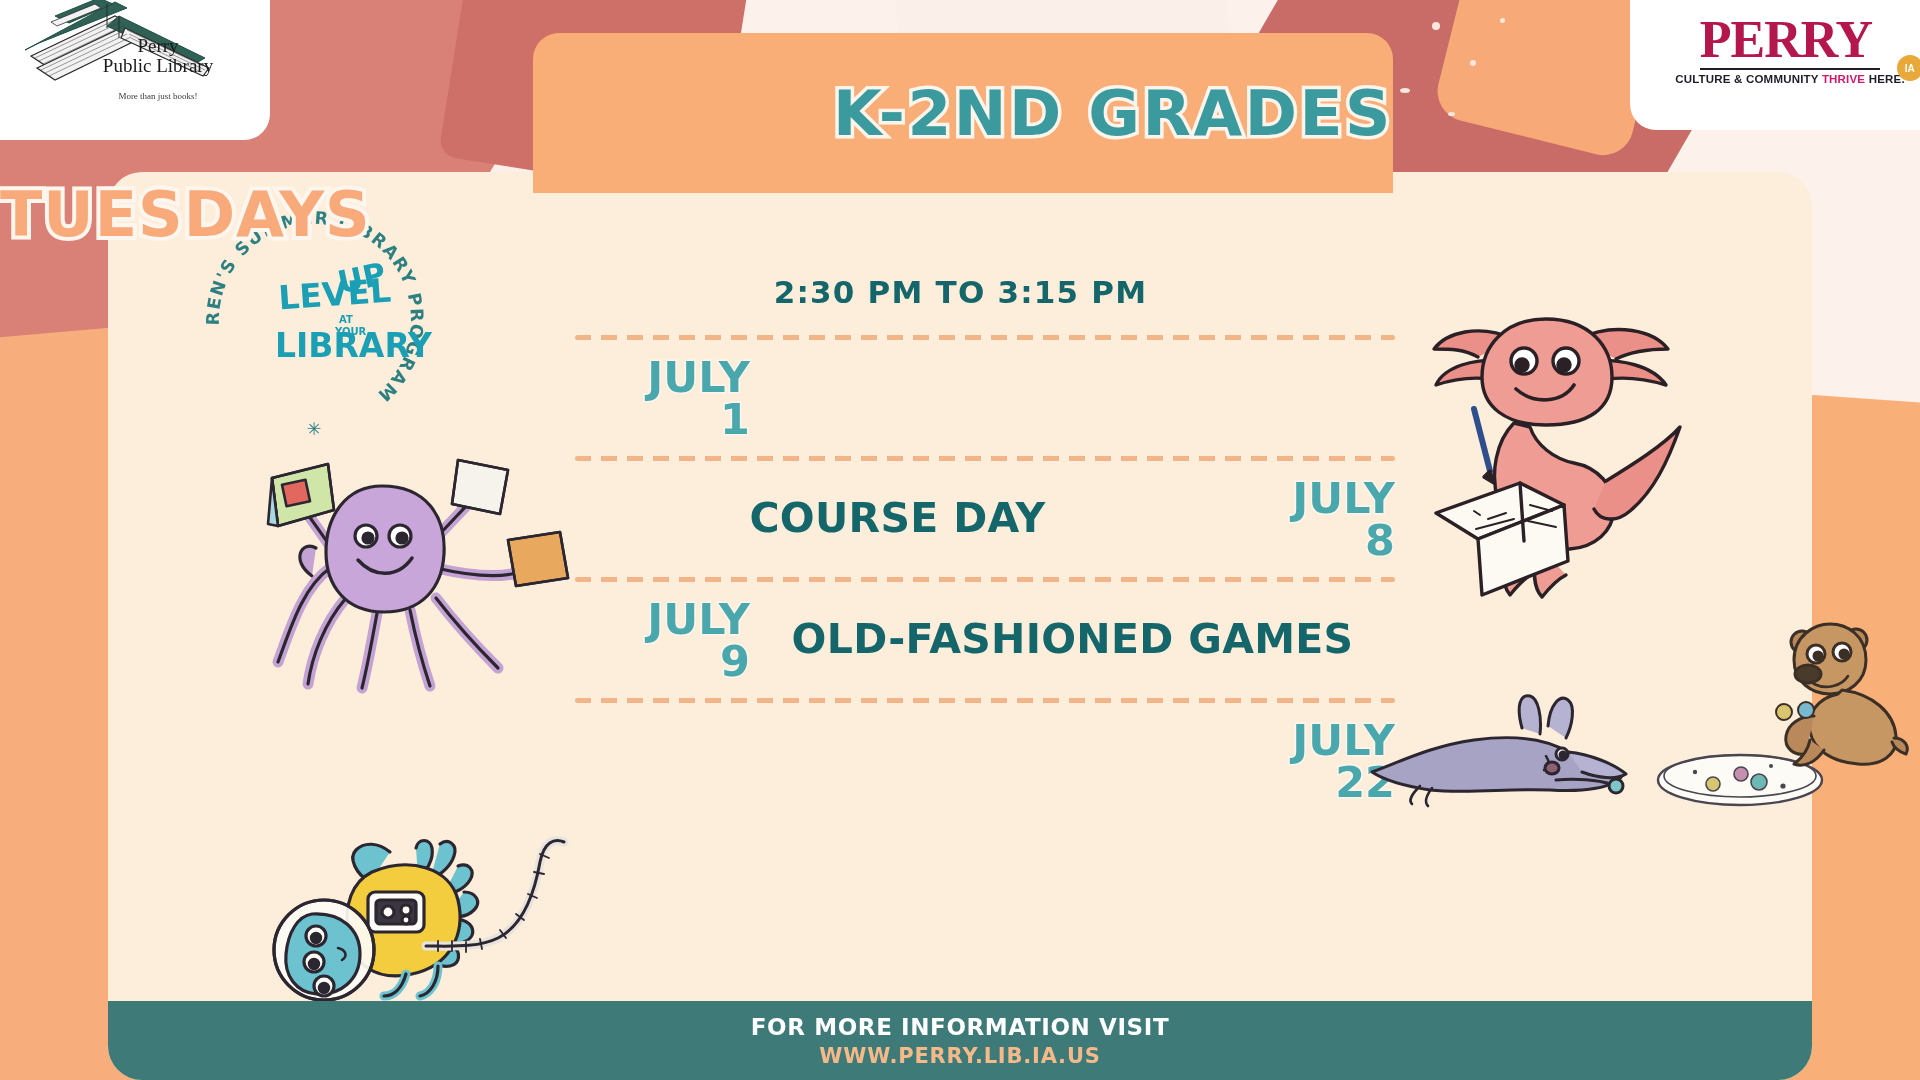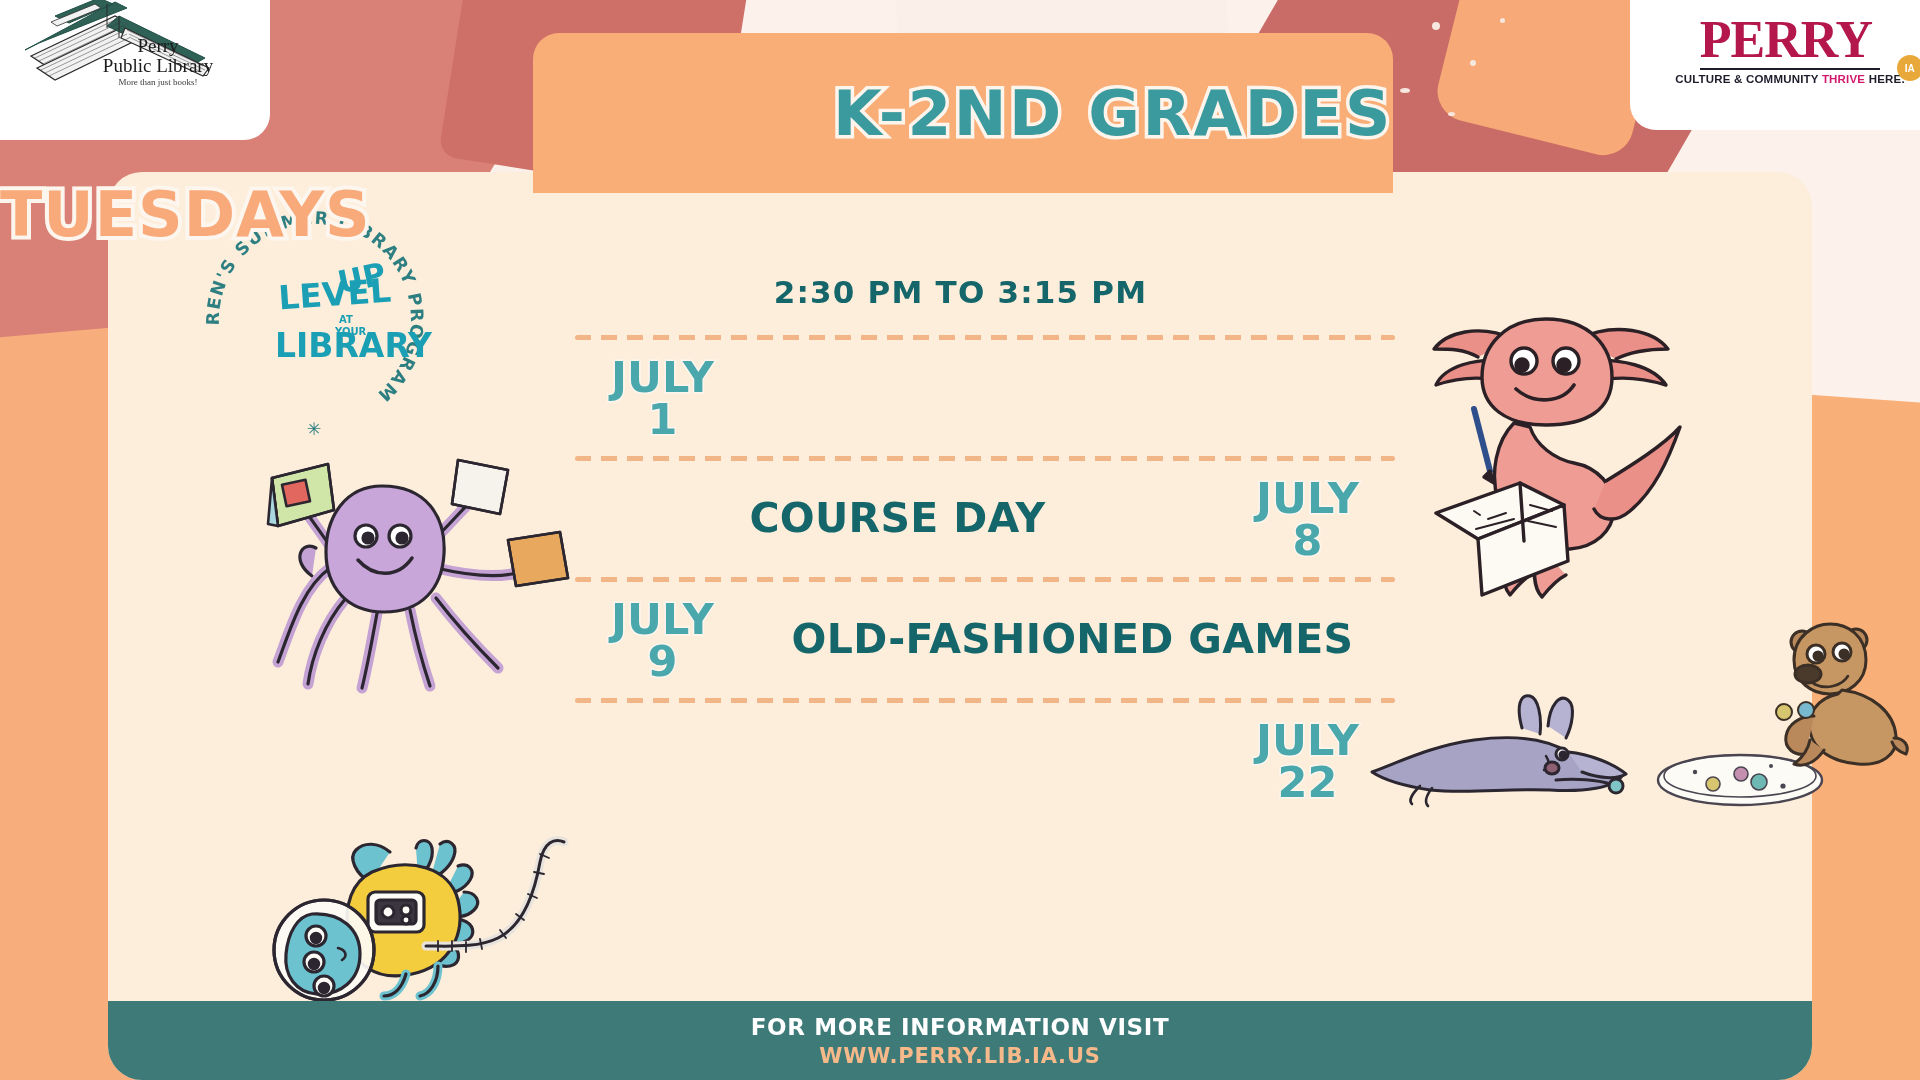--- a/index.html
+++ b/index.html
@@ -64,21 +64,21 @@
     position:absolute; background:#ffffff; border-radius:26px; z-index:5;
     display:flex; align-items:center; justify-content:center; flex-direction:column;
   }
   #logo-left { left:-30px; top:-28px; width:300px; height:168px; }
   #logo-right { left:1630px; top:-30px; width:320px; height:160px; }
 
   .ppl-wrap { position:relative; width:250px; height:130px; margin-top:6px; }
   .ppl-text { position:absolute; left:88px; top:42px; text-align:center; width:150px; }
   .ppl-text .l1 { font-family:"Liberation Serif", serif; font-size:19px; color:#1b1b1b; line-height:1.05; }
   .ppl-text .l2 { font-family:"Liberation Serif", serif; font-size:19px; color:#1b1b1b; line-height:1.05; }
-  .ppl-text .l3 { font-family:"Liberation Serif", serif; font-size:9px; color:#3a3a3a; margin-top:1px; }
+  .ppl-text .l3 { font-family:"Liberation Serif", serif; font-size:9px; color:#3a3a3a; margin-top:15px; }
 
   .perry-wrap { text-align:center; position:relative; }
   .perry-word {
     font-family:"Liberation Serif", serif; font-weight:bold;
     font-size:52px; color:#b4174b; letter-spacing:-1px; line-height:0.95;
     display:inline-block; position:relative; padding-right:8px;
   }
   .perry-ia {
     position:absolute; right:-18px; bottom:4px; width:26px; height:26px;
     background:#e8a83a; border-radius:50%; color:#fff; font-size:10px;
@@ -111,21 +111,21 @@
 
   
   #schedule { position:absolute; left:575px; top:335px; width:820px; z-index:7; }
   .divider { height:5px; width:100%;
     background-image:linear-gradient(to right,#f2b587 0 62%,transparent 62% 100%);
     background-size:26px 5px; background-repeat:repeat-x; border-radius:3px; }
   .row { display:flex; align-items:center; min-height:116px; padding:6px 0; }
   .row.date-left { flex-direction:row; }
   .row.date-right { flex-direction:row-reverse; }
   .date {
-    flex:0 0 175px; text-align:center;
+    flex:0 0 175px; text-align:right;
     font-family:"DejaVu Sans", sans-serif; font-weight:bold;
     font-size:43px; line-height:0.98; color:#4aa8ad;
     -webkit-text-stroke:3px #fdf6ee; paint-order:stroke fill;
   }
   .date .d-num { display:block; }
   .event {
     flex:1 1 auto; text-align:center;
     font-family:"DejaVu Sans", sans-serif; font-weight:bold;
     font-size:41px; line-height:1.06; color:#14666a; letter-spacing:.3px;
   }

